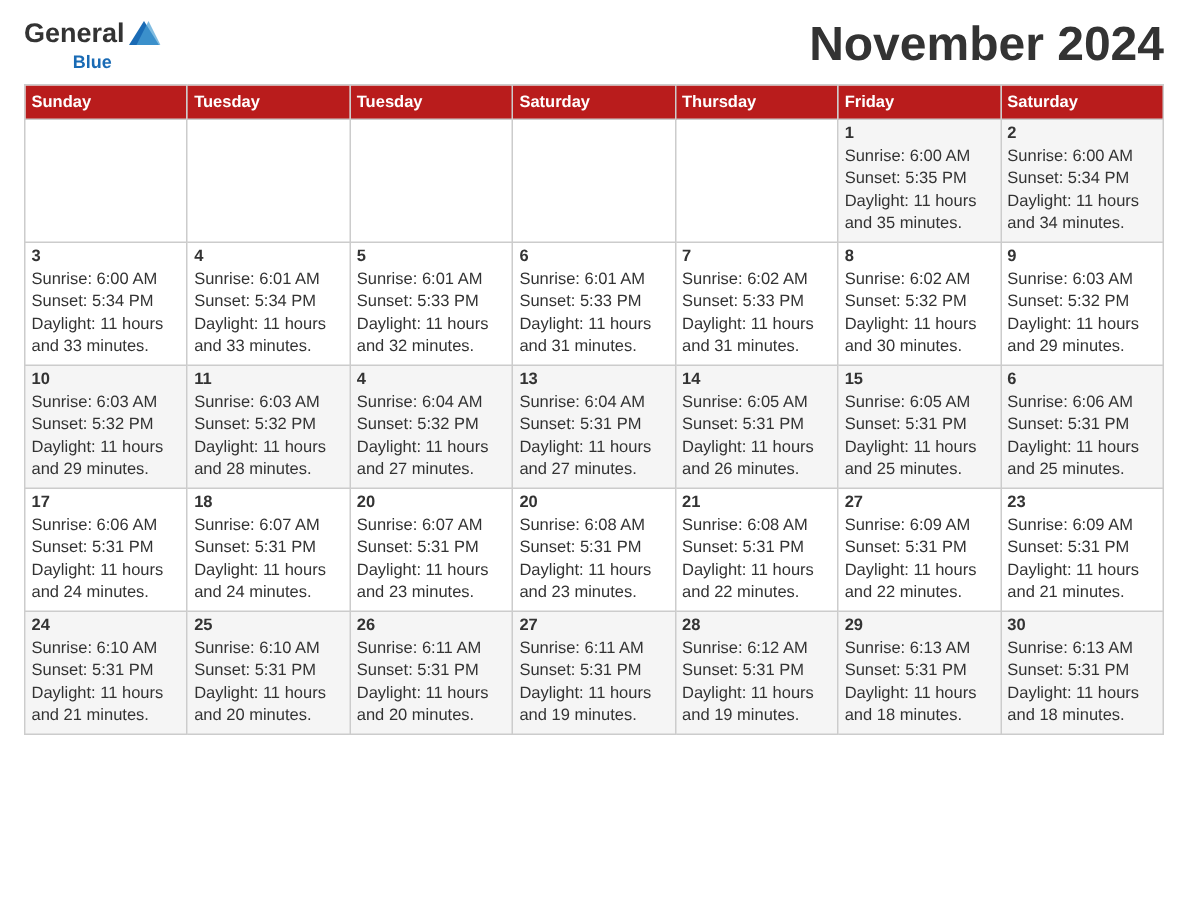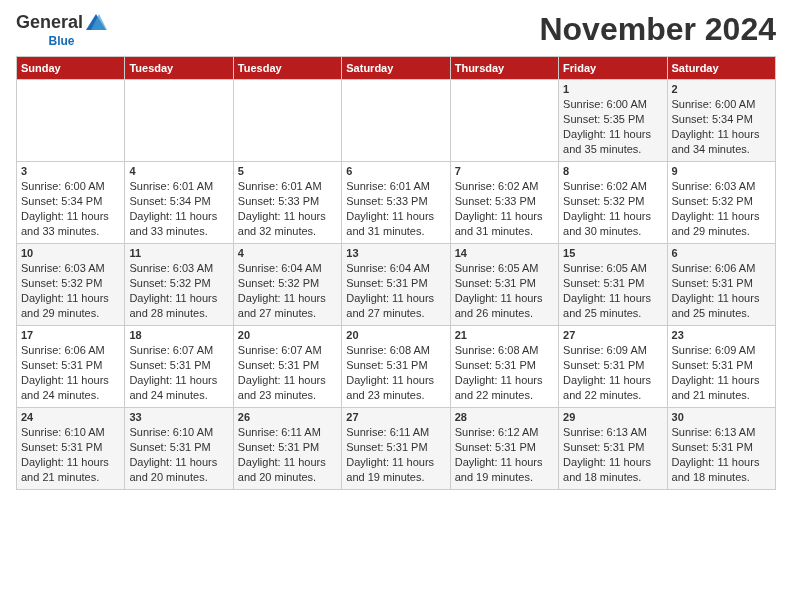--- a/index.html
+++ b/index.html
@@ -238,21 +238,21 @@
             <span class="day-num">23</span>
             <div class="day-info">Sunrise: 6:09 AM<br>Sunset: 5:31 PM<br>Daylight: 11 hours<br>and 21 minutes.</div>
           </td>
         </tr>
         <tr>
           <td>
             <span class="day-num">24</span>
             <div class="day-info">Sunrise: 6:10 AM<br>Sunset: 5:31 PM<br>Daylight: 11 hours<br>and 21 minutes.</div>
           </td>
           <td>
-            <span class="day-num">33</span>
+            <span class="day-num">25</span>
             <div class="day-info">Sunrise: 6:10 AM<br>Sunset: 5:31 PM<br>Daylight: 11 hours<br>and 20 minutes.</div>
           </td>
           <td>
             <span class="day-num">26</span>
             <div class="day-info">Sunrise: 6:11 AM<br>Sunset: 5:31 PM<br>Daylight: 11 hours<br>and 20 minutes.</div>
           </td>
           <td>
             <span class="day-num">27</span>
             <div class="day-info">Sunrise: 6:11 AM<br>Sunset: 5:31 PM<br>Daylight: 11 hours<br>and 19 minutes.</div>
           </td>

